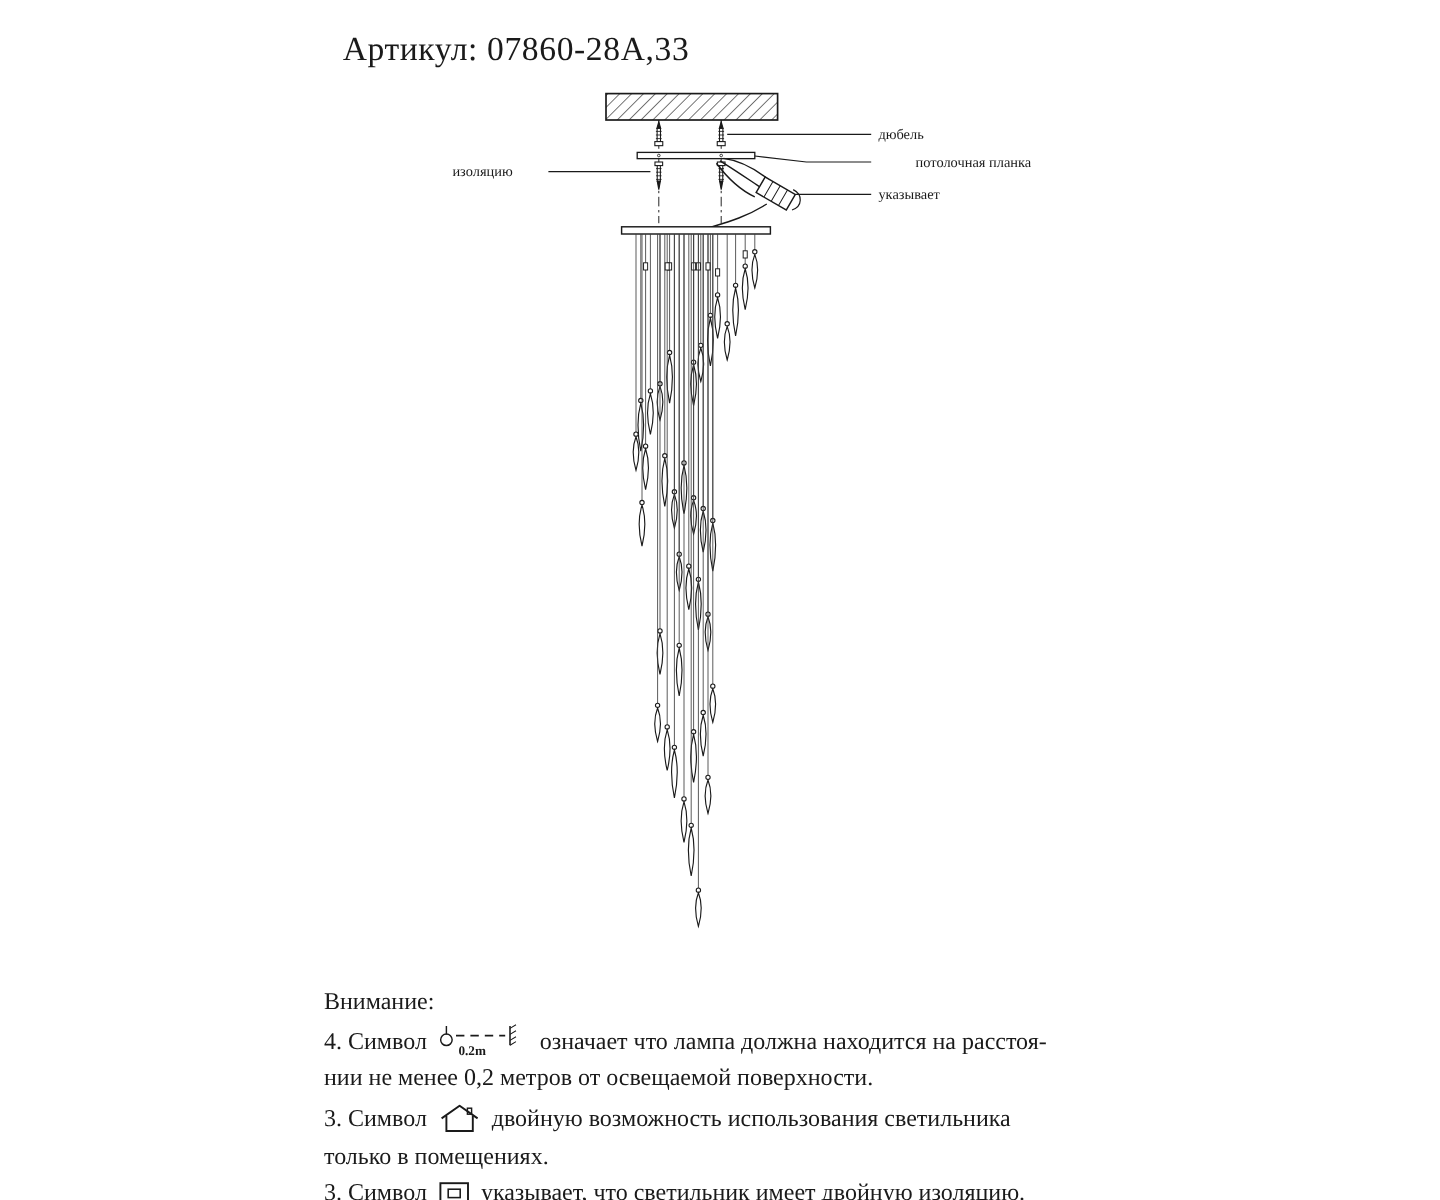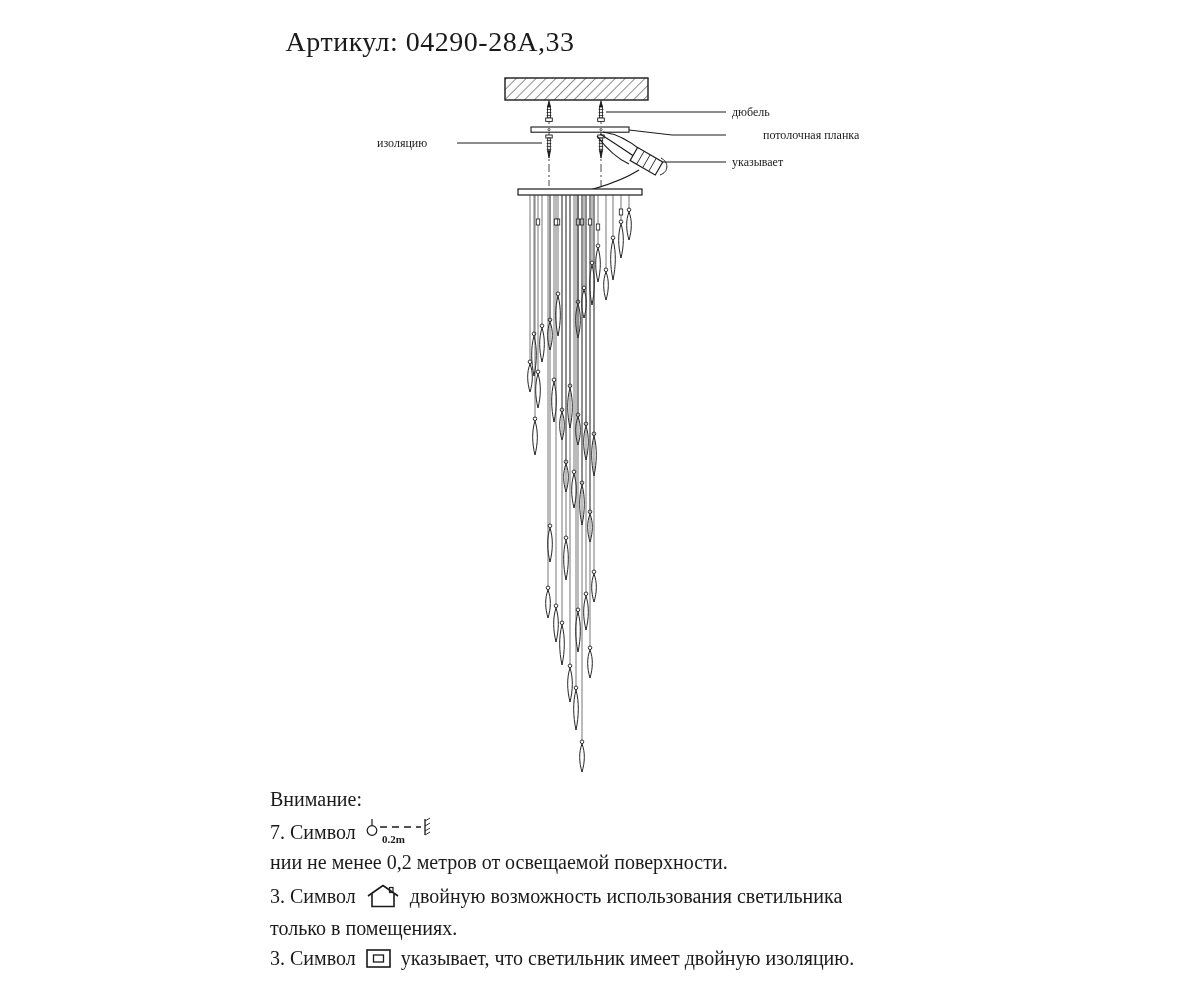--- a/index.html
+++ b/index.html
@@ -9,31 +9,31 @@
   }
   .title{
     position:absolute;left:150px;top:26px;width:560px;text-align:center;
     font-size:28px;letter-spacing:0.5px;
   }
   #diagram{position:absolute;left:0;top:0;}
   .callout{position:absolute;font-size:12px;line-height:22px;white-space:nowrap;}
   .notes{position:absolute;left:270px;top:786px;width:700px;font-size:20px;}
   .note-line{
     position:absolute;left:0;display:flex;align-items:center;gap:9px;
-    white-space:nowrap;line-height:26px;
+    white-space:nowrap;line-height:26px;margin-top:36px;
   }
   .sym{flex:0 0 auto;display:block;}
   .sym text{font-family:"Liberation Serif", serif;}
 </style>
 </head>
 <body>
 
 <div class="page">
 
-  <div class="title">Артикул: 04290-28А,33</div>
+  <div class="title">Артикул: 07860-28А,33</div>
 
   <svg id="diagram" width="1200" height="1000" viewBox="0 0 1200 1000">
     <defs>
       <pattern id="hatch" width="7" height="7" patternUnits="userSpaceOnUse" patternTransform="rotate(45)">
         <line x1="0" y1="0" x2="0" y2="7" stroke="#1a1a1a" stroke-width="1"></line>
       </pattern>
     </defs>
 
     <rect x="505" y="78" width="143" height="22" fill="url(#hatch)" stroke="#1a1a1a" stroke-width="1.4"></rect>
 
@@ -286,29 +286,30 @@
 
   <div class="callout" style="left:377px;top:132px">изоляцию</div>
   <div class="callout" style="left:732px;top:101px">дюбель</div>
   <div class="callout" style="left:763px;top:124px">потолочная планка</div>
   <div class="callout" style="left:732px;top:151px">указывает</div>
 
   <div class="notes">
     <div class="note-line" style="top:0">Внимание:</div>
 
     <div class="note-line" style="top:31px">
-      <span>7. Символ</span>
+      <span>4. Символ</span>
       <svg class="sym" width="76" height="30" viewBox="0 0 76 30">
         <line x1="7" y1="2" x2="7" y2="9" stroke="#1a1a1a" stroke-width="1.2"></line>
         <circle cx="7" cy="13.5" r="4.8" fill="none" stroke="#1a1a1a" stroke-width="1.2"></circle>
         <line x1="15" y1="10" x2="56" y2="10" stroke="#1a1a1a" stroke-width="1.3" stroke-dasharray="7 5"></line>
         <line x1="60" y1="2" x2="60" y2="18" stroke="#1a1a1a" stroke-width="1.3"></line>
         <path d="M60 4 L65 1 M60 9 L65 6 M60 14 L65 11 M60 18 L65 15" stroke="#1a1a1a" stroke-width="0.9"></path>
         <text x="17" y="26" font-size="11" font-weight="bold" fill="#1a1a1a">0.2m</text>
       </svg>
+      <span>означает что лампа должна находится на расстоя-</span>
     </div>
 
     <div class="note-line" style="top:63px">нии не менее 0,2 метров от освещаемой поверхности.</div>
 
     <div class="note-line" style="top:97px">
       <span>3. Символ</span>
       <svg class="sym" width="36" height="26" viewBox="0 0 36 26">
         <path d="M3 13 L18 2.5 L33 13" fill="none" stroke="#1a1a1a" stroke-width="1.6" stroke-linejoin="round"></path>
         <path d="M7 11 V23.5 H29 V11" fill="none" stroke="#1a1a1a" stroke-width="1.6"></path>
         <rect x="24.5" y="4.5" width="3.5" height="5" fill="none" stroke="#1a1a1a" stroke-width="1.2"></rect>

